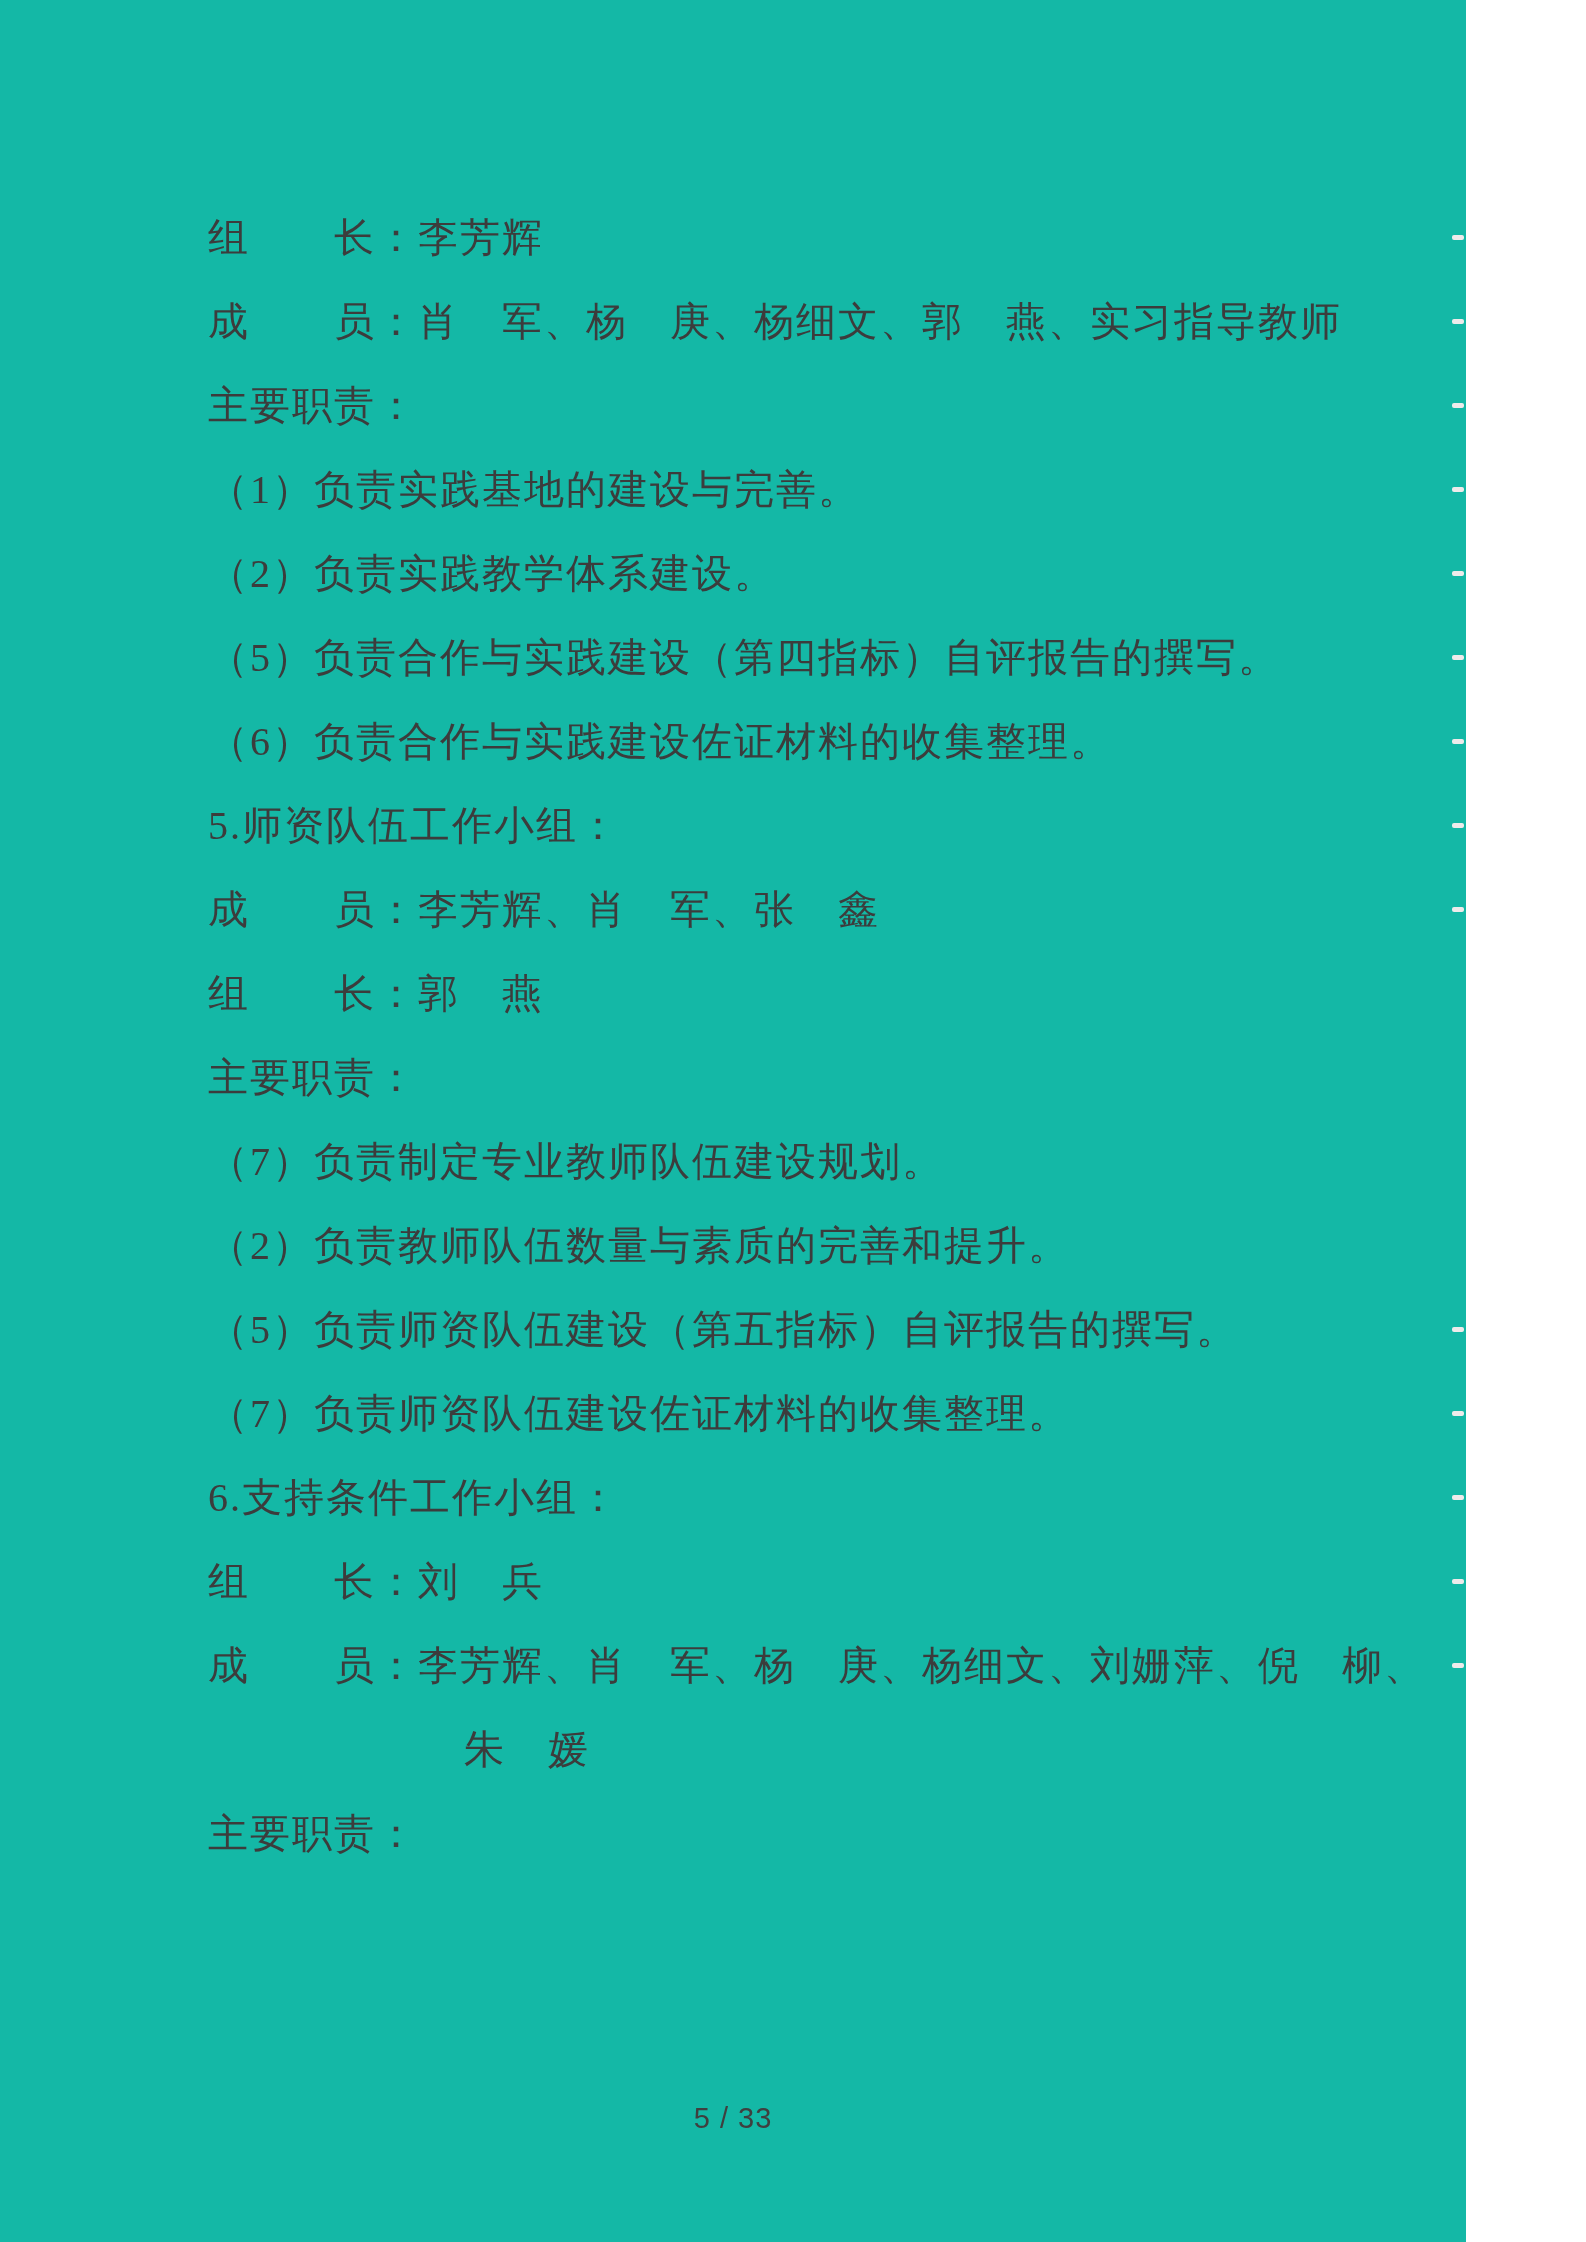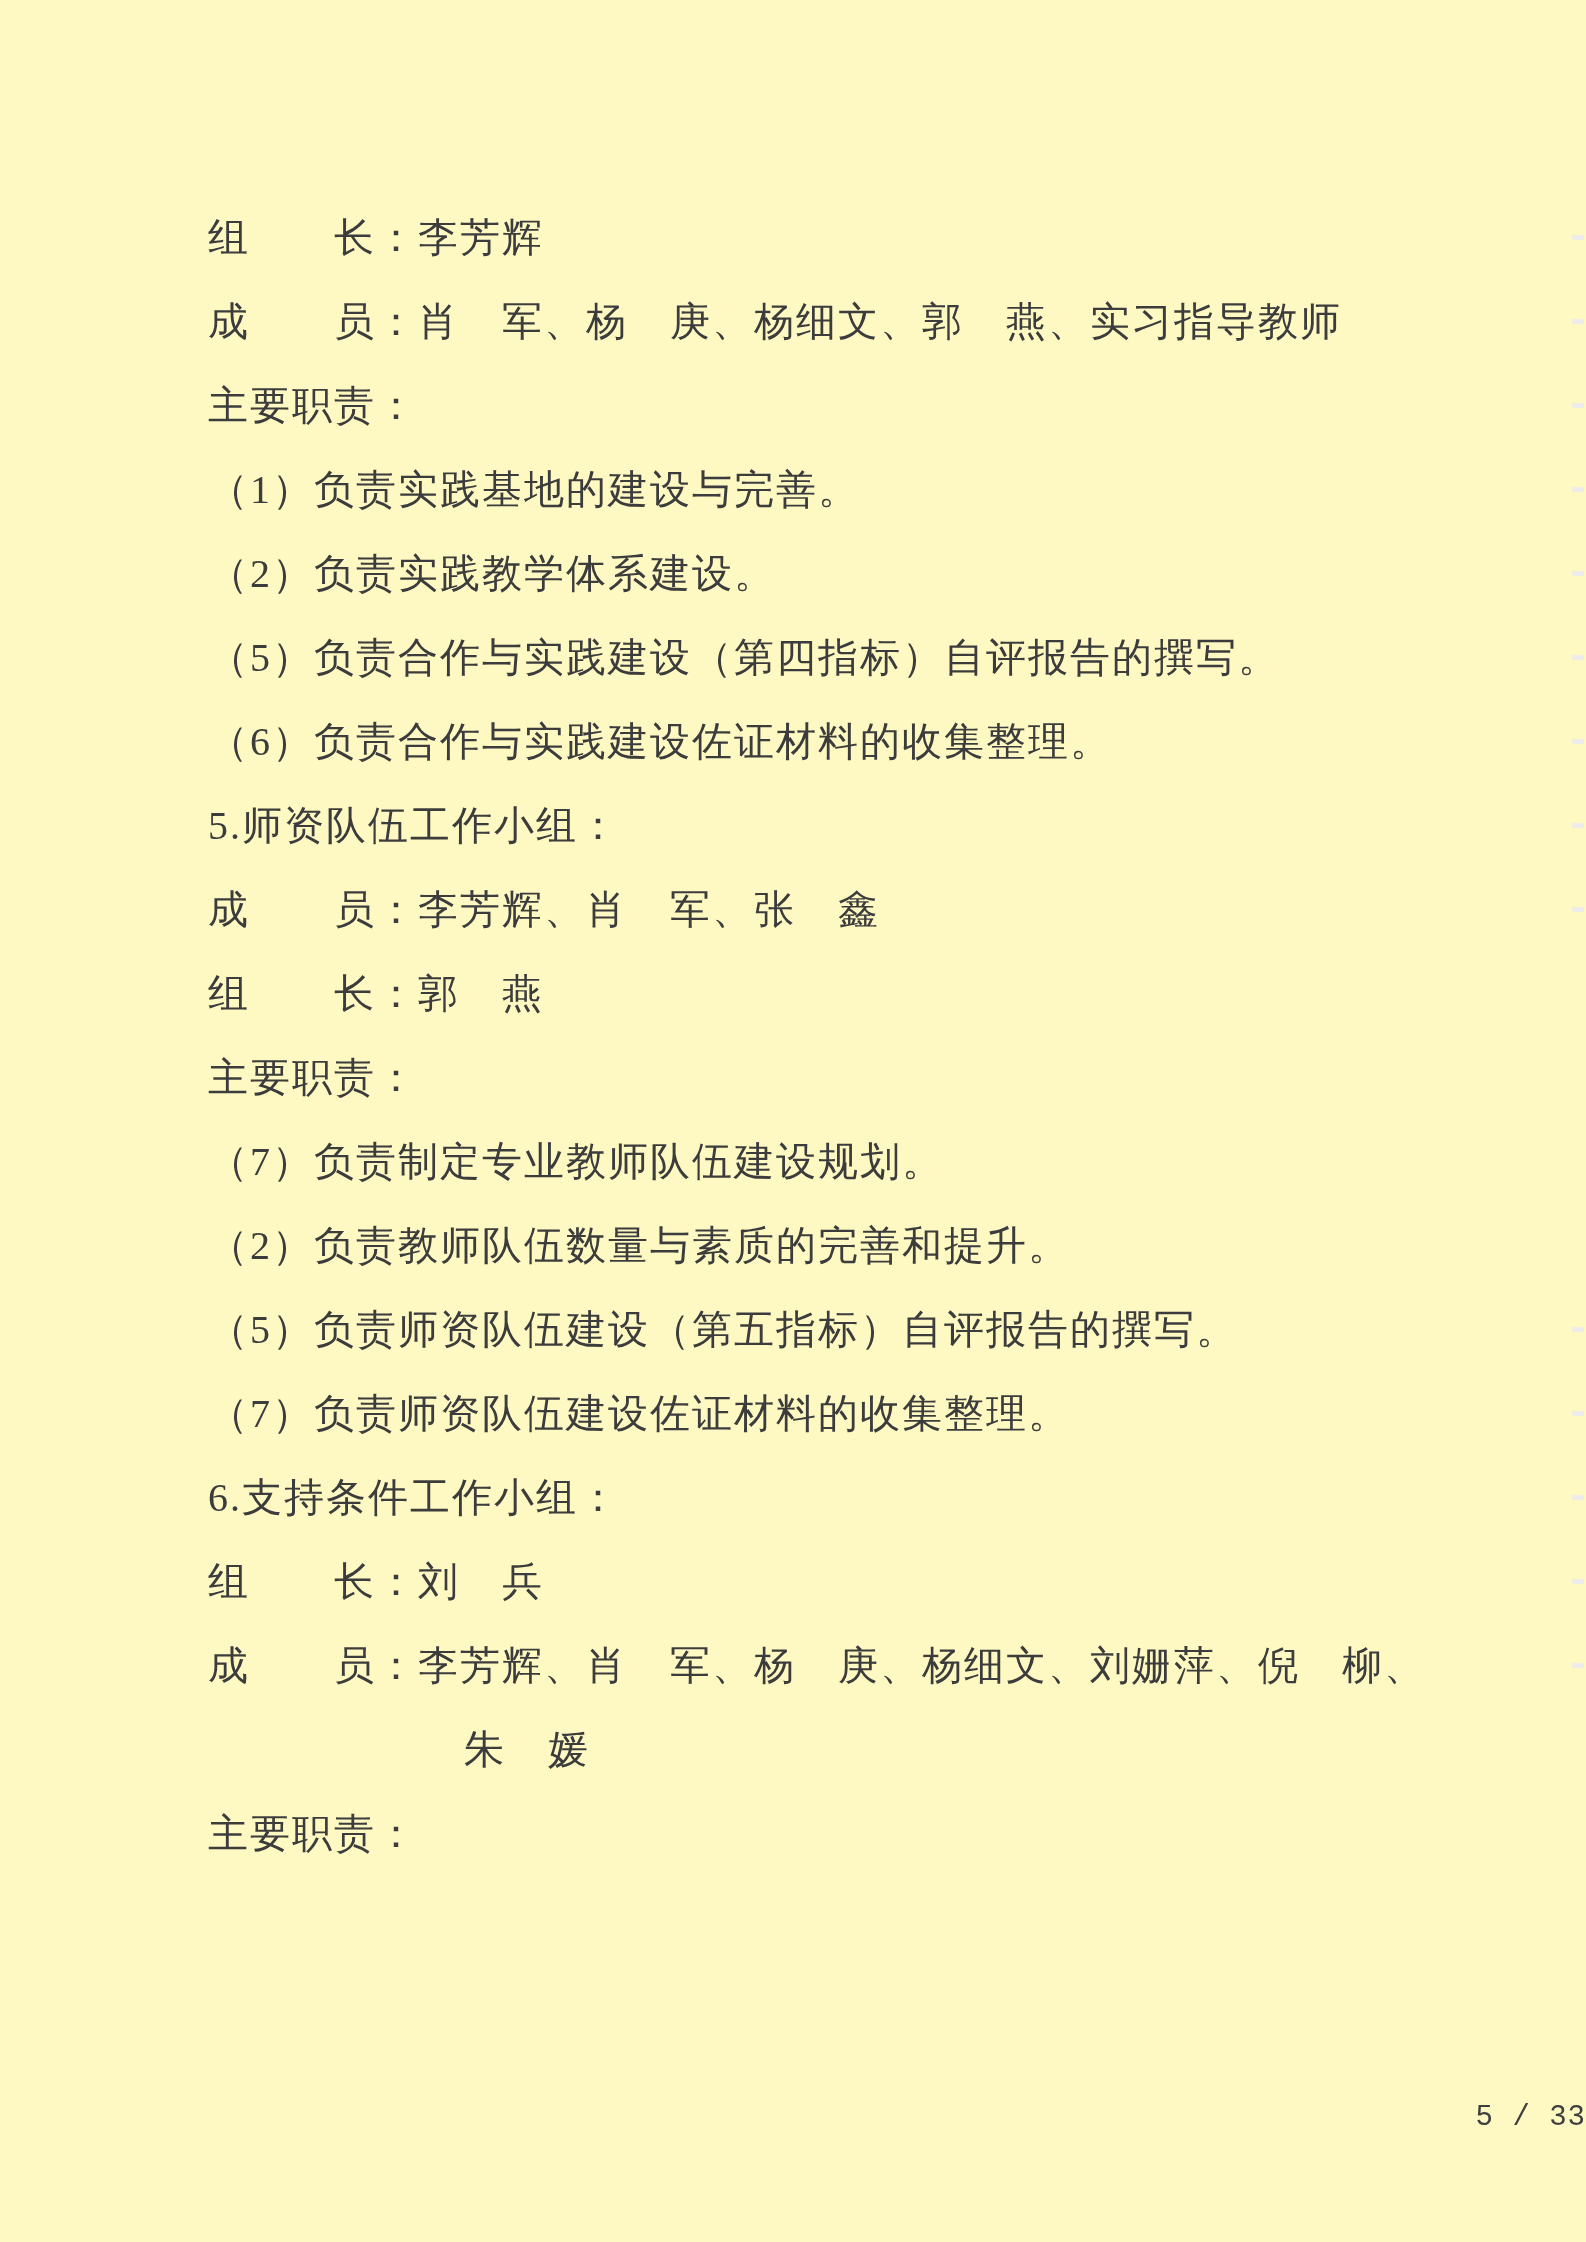--- a/index.html
+++ b/index.html
@@ -11,23 +11,23 @@
     height: 2242px;
     background: #ffffff;
     position: relative;
     overflow: hidden;
     font-family: "Liberation Serif", "DejaVu Serif", serif;
     color: #3c3c3c;
   }
   .doc-page {
     position: absolute;
     top: 0; left: 0;
-    width: 1586px;
+    width: 1466px;
     height: 2242px;
-    background: #fef9c3;
+    background: #14b8a6;
   }
   .doc-body {
     padding: 196px 60px 0 208px;
   }
   .doc-line {
     font-size: 40px;
     line-height: 84px;
     letter-spacing: 2px;
     white-space: nowrap;
     font-weight: 400;
@@ -35,22 +35,22 @@
   .doc-line.indent {
     padding-left: 256px;
   }
   .page-footer {
     position: absolute;
     top: 2096px;
     left: 0;
     width: 100%;
     height: 44px;
     line-height: 44px;
-    text-align: right;
-    font-family: Liberation Mono, monospace;
+    text-align: center;
+    font-family: Liberation Sans, sans-serif;
     font-size: 29px;
     letter-spacing: 1px;
     color: #3f3f3f;
   }
   .scan-artifact {
     position: absolute;
     right: 2px;
     width: 12px;
     height: 5px;
     background: #eeebeb;

